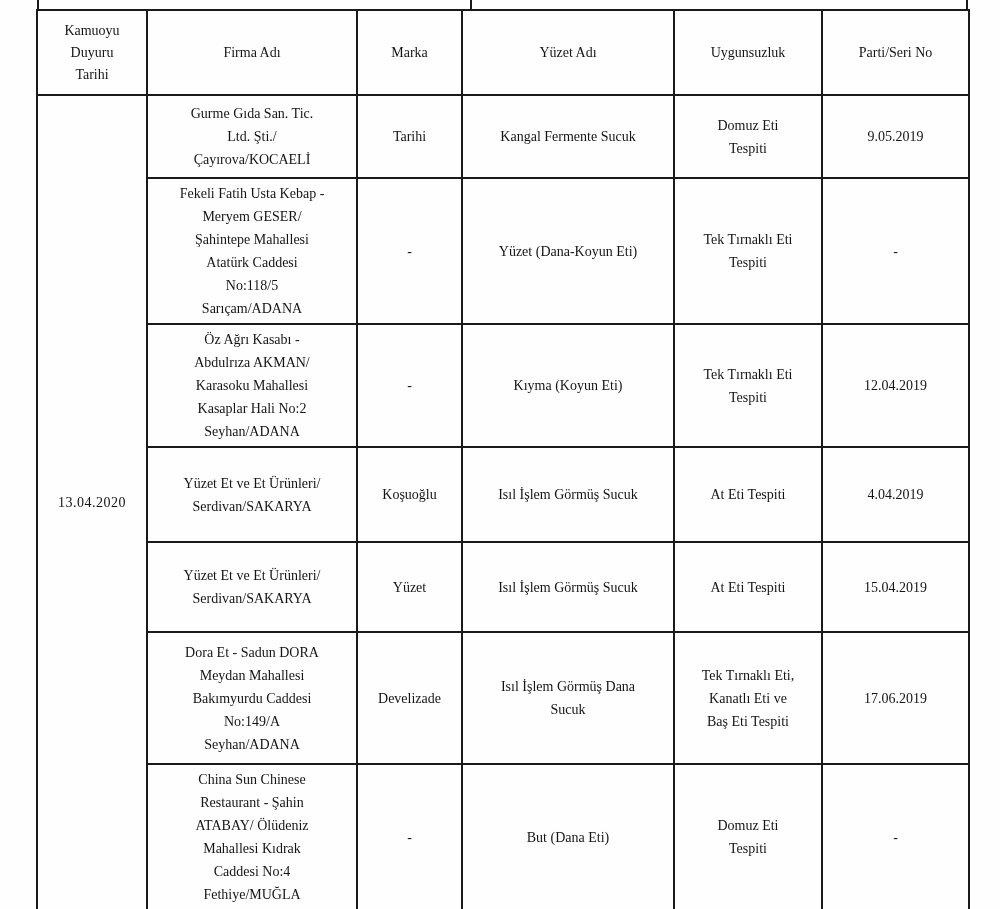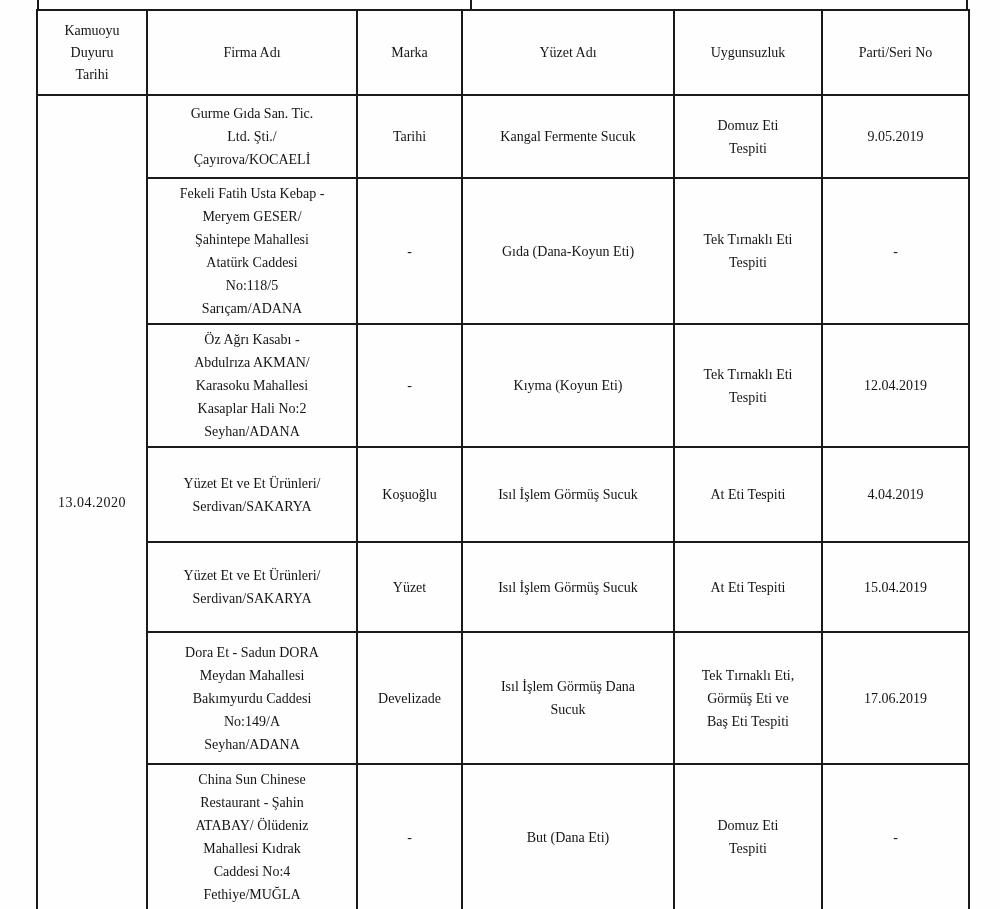--- a/index.html
+++ b/index.html
@@ -109,21 +109,21 @@
     </tr>
 
     <tr style="height:145px;">
       <td class="firma">Fekeli Fatih Usta Kebap -
 Meryem GESER/
 Şahintepe Mahallesi
 Atatürk Caddesi
 No:118/5
 Sarıçam/ADANA</td>
       <td>-</td>
-      <td>Gıda (Dana-Koyun Eti)</td>
+      <td>Yüzet (Dana-Koyun Eti)</td>
       <td>Tek Tırnaklı Eti
 Tespiti</td>
       <td>-</td>
     </tr>
 
     <tr style="height:120px;margin-top:45px;">
       <td class="firma">Öz Ağrı Kasabı -
 Abdulrıza AKMAN/
 Karasoku Mahallesi
 Kasaplar Hali No:2
@@ -156,21 +156,21 @@
     <tr style="height:132px;">
       <td class="firma">Dora Et - Sadun DORA
 Meydan Mahallesi
 Bakımyurdu Caddesi
 No:149/A
 Seyhan/ADANA</td>
       <td>Develizade</td>
       <td>Isıl İşlem Görmüş Dana
 Sucuk</td>
       <td>Tek Tırnaklı Eti,
-Görmüş Eti ve
+Kanatlı Eti ve
 Baş Eti Tespiti</td>
       <td>17.06.2019</td>
     </tr>
 
     <tr style="height:112px;" class="last-row">
       <td class="firma">China Sun Chinese
 Restaurant - Şahin
 ATABAY/ Ölüdeniz
 Mahallesi Kıdrak
 Caddesi No:4

